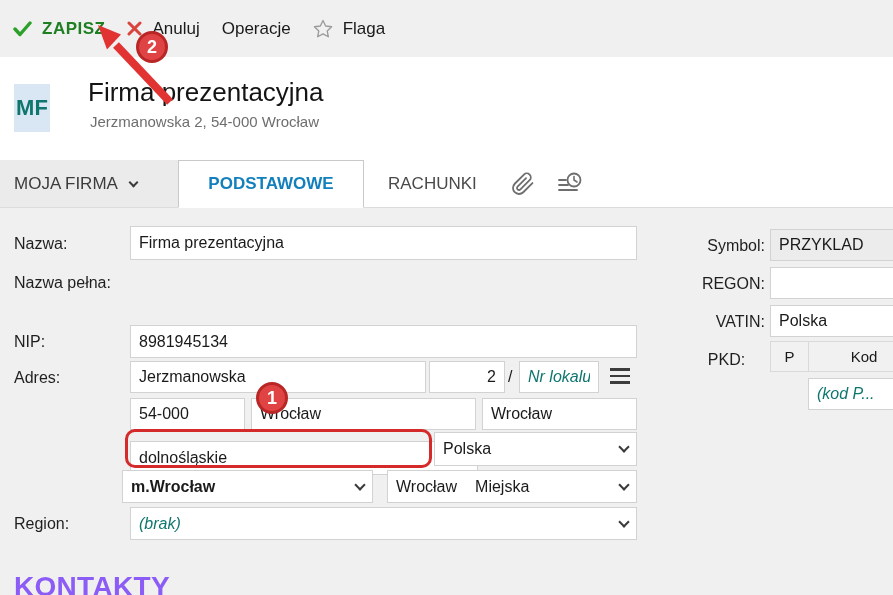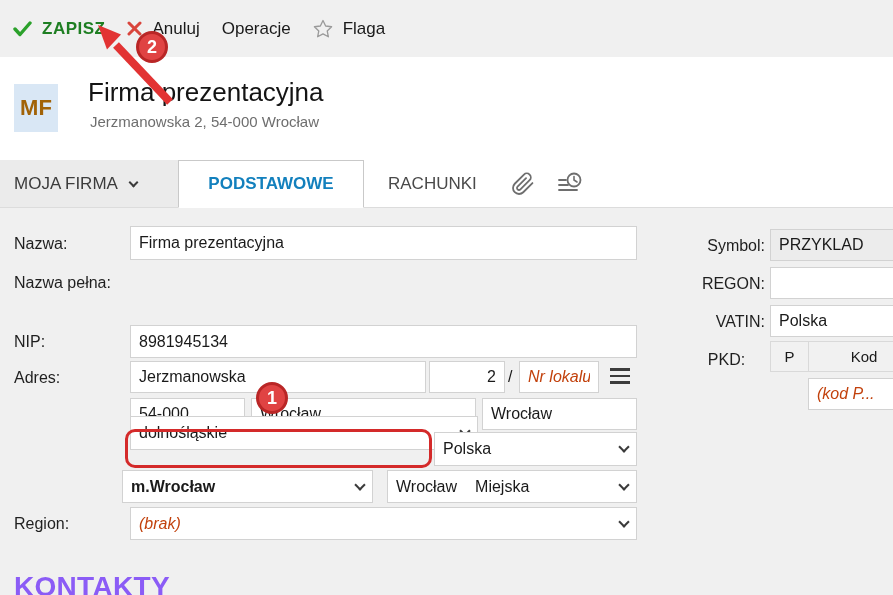--- a/index.html
+++ b/index.html
@@ -11,22 +11,22 @@
   .toolbar { position:absolute; top:0; left:0; right:0; height:57px; background:#f0f0f0;
              display:flex; align-items:center; padding-left:13px; }
   .tbtn { display:flex; align-items:center; gap:10px; margin-right:22px; cursor:default;
           font-size:17px; color:#1a1a1a; }
   .tbtn .lbl { white-space:nowrap; }
   .save-lbl { color:#1e7e22; font-weight:700; letter-spacing:0.5px; }
   .tbtn svg { display:block; }
 
   
   .header { position:absolute; top:57px; left:0; right:0; height:103px; background:#fff; }
-  .avatar { position:absolute; left:14px; top:27px; width:44px; height:48px; background:#d9e7f5;
-            color:#a16207; font-weight:700; font-size:22px; display:flex; align-items:center; justify-content:center; }
+  .avatar { position:absolute; left:14px; top:27px; width:36px; height:48px; background:#d9e7f5;
+            color:#0f766e; font-weight:700; font-size:22px; display:flex; align-items:center; justify-content:center; }
   .title { position:absolute; left:88px; top:20px; font-size:26px; color:#141414; }
   .subtitle { position:absolute; left:90px; top:56px; font-size:15px; color:#6e6e6e; }
 
   
   .tabbar { position:absolute; top:160px; left:0; right:0; height:48px; background:#fff;
             display:flex; align-items:stretch; border-bottom:1px solid #dcdcdc; }
   .company-sel { width:178px; background:#ebebeb; display:flex; align-items:center;
                  padding-left:14px; gap:12px; font-size:17px; color:#3c3c3c; }
   .tab { display:flex; align-items:center; font-size:17px; }
   .tab-active { width:186px; justify-content:center; background:#fff; border:1px solid #c9c9c9;
@@ -37,21 +37,21 @@
   
   .content { position:absolute; top:208px; left:0; right:0; bottom:0; background:#f0f0f0; }
   .flabel { position:absolute; font-size:16px; color:#1f1f1f; white-space:nowrap; }
   .field { position:absolute; background:#fff; border:1px solid #d2d2d2; font-size:16px;
            color:#1a1a1a; padding:0 8px; display:flex; align-items:center;
            font-family:"Liberation Sans", sans-serif; }
   input.field { outline:none; }
   .field.ro { background:#ececec; }
   .field.num { justify-content:flex-end; text-align:right; }
   .multiline { align-items:flex-start; padding-top:6px; }
-  .ph, input.field::placeholder { color:#c2410c; font-style:italic; opacity:1; }
+  .ph, input.field::placeholder { color:#0f766e; font-style:italic; opacity:1; }
   .sep { position:absolute; font-size:16px; color:#1a1a1a; }
   .select { cursor:default; }
   .chev { width:8px; height:8px; border-right:2px solid #3a3a3a; border-bottom:2px solid #3a3a3a;
           transform:rotate(45deg); margin-left:auto; margin-top:-4px; flex:none; }
   .chev-sm { width:7px; height:7px; border-right:2px solid #3a3a3a; border-bottom:2px solid #3a3a3a;
              transform:rotate(45deg); margin-top:-3px; }
   .gap18 { display:inline-block; width:18px; }
   .burger { position:absolute; left:610px; width:20px; display:flex; flex-direction:column; gap:4px; cursor:pointer; }
   .burger i { display:block; height:2.5px; background:#3c3c3c; }
   .section-h { position:absolute; font-size:28px; font-weight:700; color:#8b5cf6; letter-spacing:0.3px; }
@@ -150,21 +150,21 @@
     <div class="burger" style="top:160px;">
       <i></i>
         <i></i>
         <i></i>
     </div>
 
     <input class="field" style="left: 130px; top: 190px; width: 115px; height: 32px;" value="54-000">
     <input class="field" style="left: 251px; top: 190px; width: 225px; height: 32px;" value="Wrocław">
     <input class="field" style="left: 482px; top: 190px; width: 155px; height: 32px;" value="Wrocław">
 
-    <div class="field select" style="left:130px; top:208px; width:348px; height:34px;">
+    <div class="field select" style="left:130px; top:233px; width:348px; height:34px;">
       <span>dolnośląskie</span>
       <span class="chev"></span>
     </div>
     <div class="field select" style="left:434px; top:224px; width:203px; height:34px;">
       <span>Polska</span>
       <span class="chev"></span>
     </div>
 
     <div class="field select" style="left:122px; top:262px; width:251px; height:33px;font-weight:bold;">
       <span>m.Wrocław</span>

